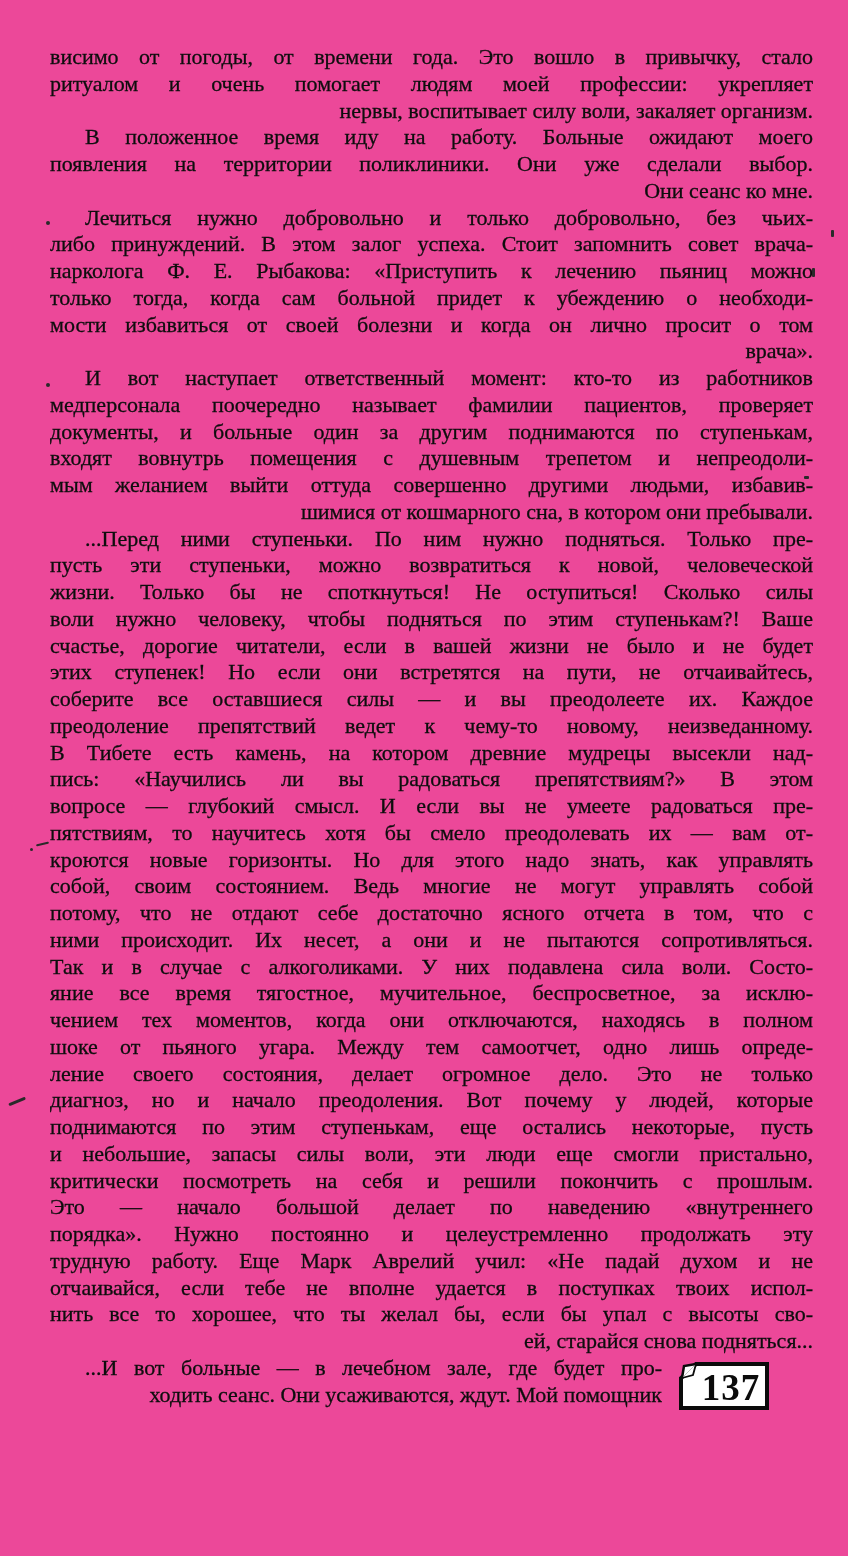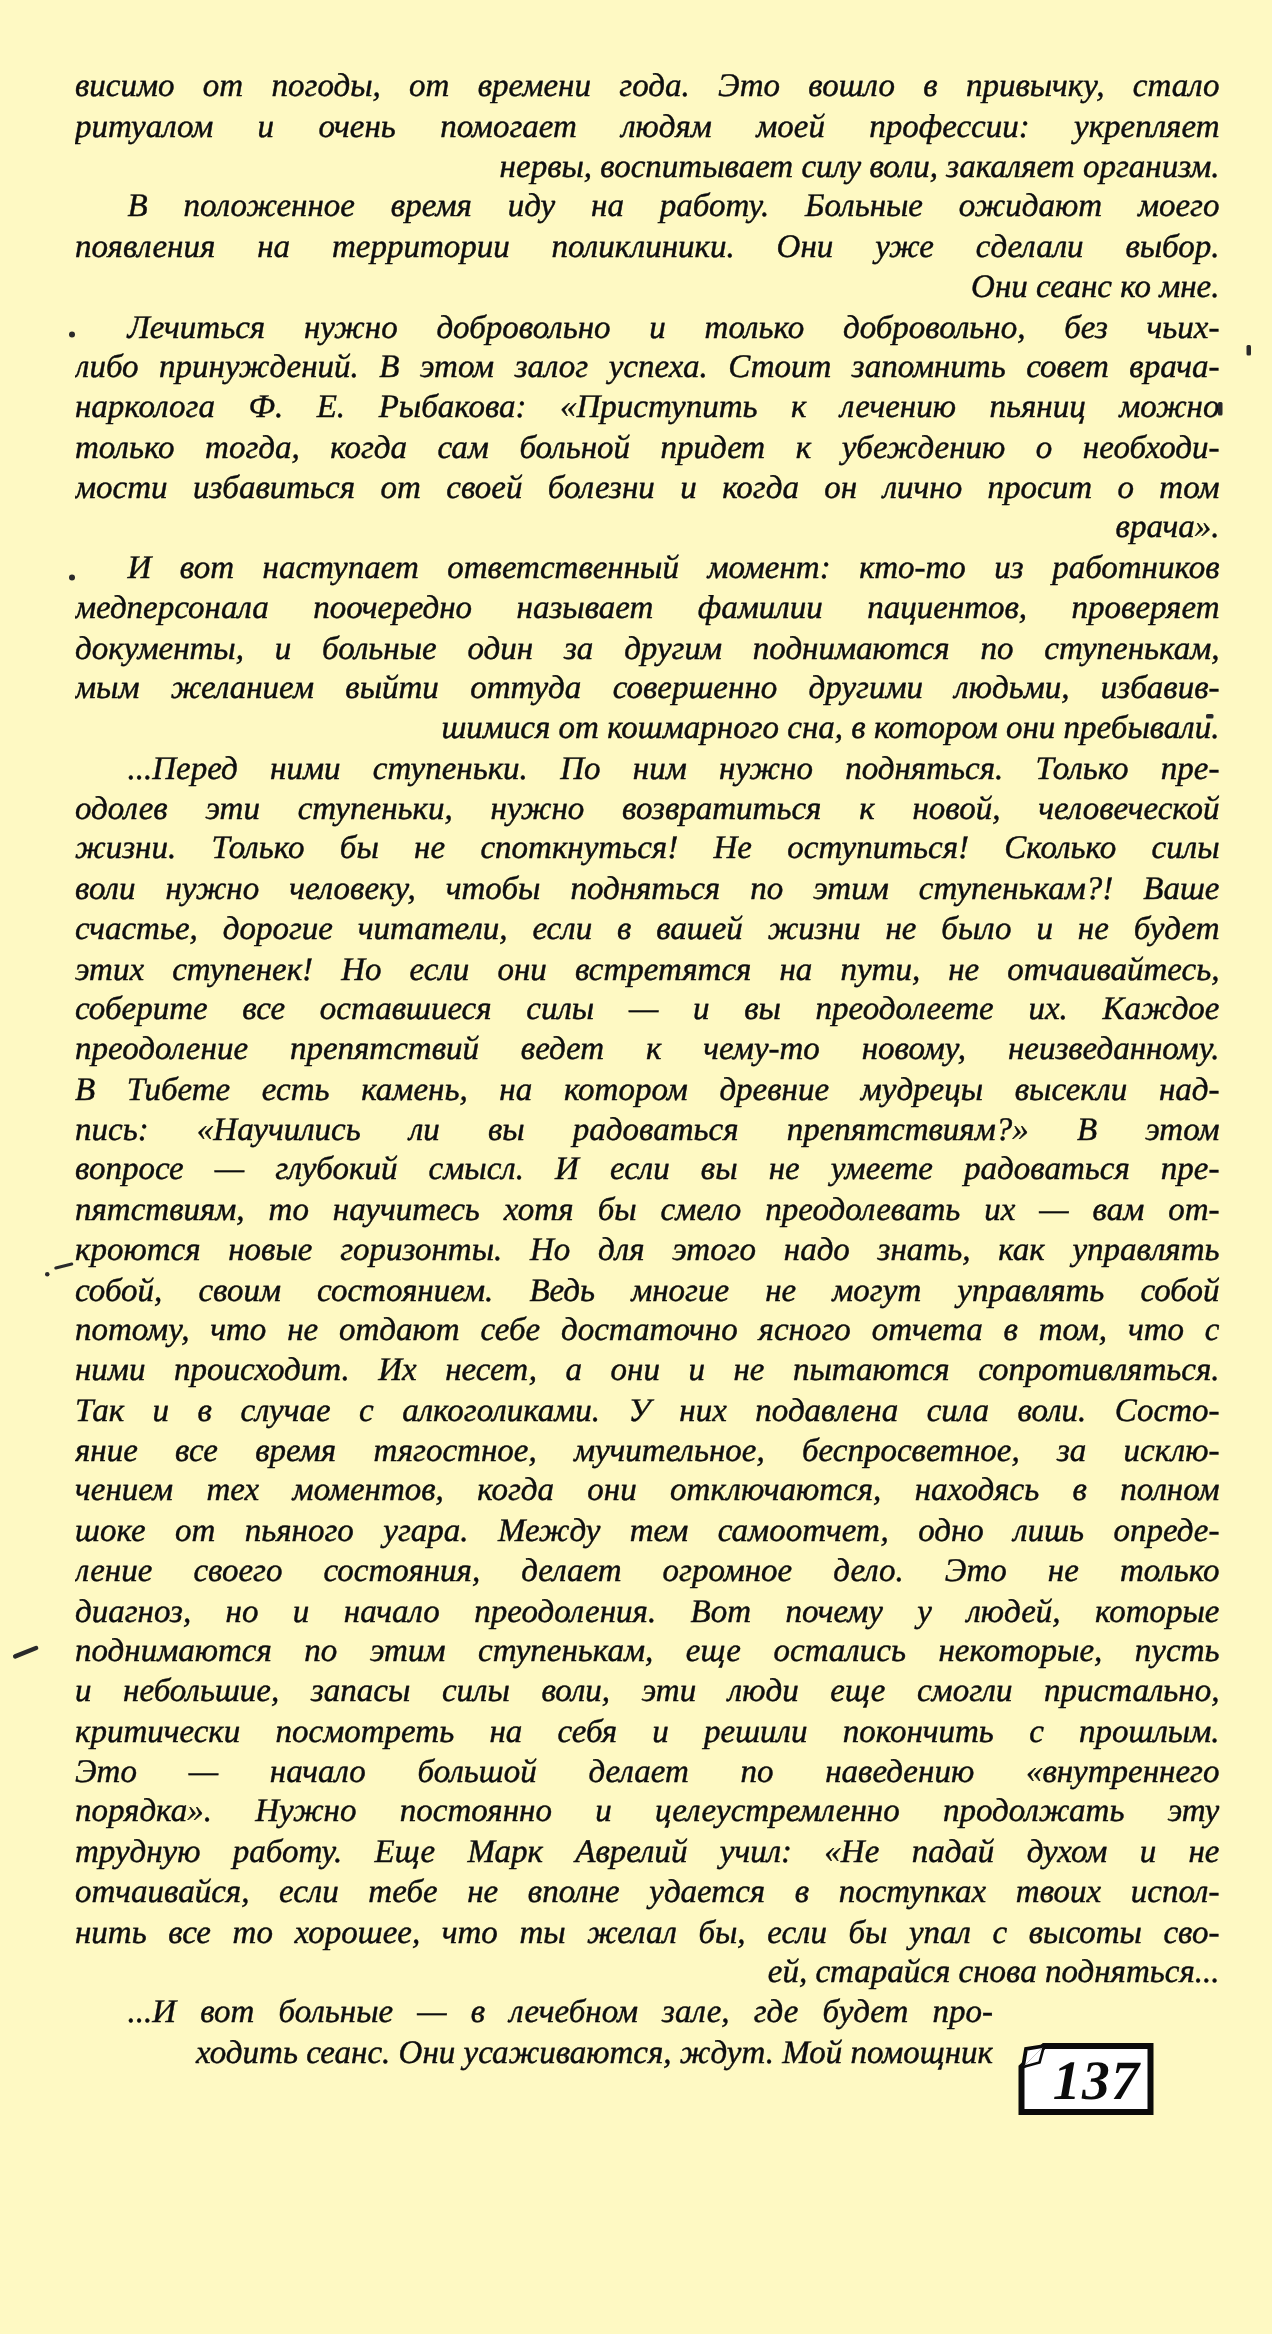--- a/index.html
+++ b/index.html
@@ -8,22 +8,21 @@
     height: 1556px;
     background: #ffffff;
     position: relative;
     overflow: hidden;
     font-family: "Liberation Serif", "DejaVu Serif", serif;
     color: #0e0e0e;
   }
   .scan-page {
     position: absolute;
     inset: 0;
-    background: #fef9c3;
-    font-style: italic;
+    background: #ec4899;
   }
   .text-block {
     position: absolute;
     left: 50px;
     top: 44px;
     width: 763px;
     font-size: 22px;
     -webkit-text-stroke: 0.3px #0e0e0e;
   }
   .line {
@@ -80,24 +79,25 @@
       <div class="line">Они сеанс ко мне.</div>
       <div class="line ind j">Лечиться нужно добровольно и только добровольно, без чьих-</div>
       <div class="line j">либо принуждений. В этом залог успеха. Стоит запомнить совет врача-</div>
       <div class="line j">нарколога Ф. Е. Рыбакова: «Приступить к лечению пьяниц можно</div>
       <div class="line j">только тогда, когда сам больной придет к убеждению о необходи-</div>
       <div class="line j">мости избавиться от своей болезни и когда он лично просит о том</div>
       <div class="line">врача».</div>
       <div class="line ind j">И вот наступает ответственный момент: кто-то из работников</div>
       <div class="line j">медперсонала поочередно называет фамилии пациентов, проверяет</div>
       <div class="line j">документы, и больные один за другим поднимаются по ступенькам,</div>
+      <div class="line j">входят вовнутрь помещения с душевным трепетом и непреодоли-</div>
       <div class="line j">мым желанием выйти оттуда совершенно другими людьми, избавив-</div>
       <div class="line">шимися от кошмарного сна, в котором они пребывали.</div>
       <div class="line ind j">...Перед ними ступеньки. По ним нужно подняться. Только пре-</div>
-      <div class="line j">одолев эти ступеньки, нужно возвратиться к новой, человеческой</div>
+      <div class="line j">пусть эти ступеньки, можно возвратиться к новой, человеческой</div>
       <div class="line j">жизни. Только бы не споткнуться! Не оступиться! Сколько силы</div>
       <div class="line j">воли нужно человеку, чтобы подняться по этим ступенькам?! Ваше</div>
       <div class="line j">счастье, дорогие читатели, если в вашей жизни не было и не будет</div>
       <div class="line j">этих ступенек! Но если они встретятся на пути, не отчаивайтесь,</div>
       <div class="line j">соберите все оставшиеся силы — и вы преодолеете их. Каждое</div>
       <div class="line j">преодоление препятствий ведет к чему-то новому, неизведанному.</div>
       <div class="line j">В Тибете есть камень, на котором древние мудрецы высекли над-</div>
       <div class="line j">пись: «Научились ли вы радоваться препятствиям?» В этом</div>
       <div class="line j">вопросе — глубокий смысл. И если вы не умеете радоваться пре-</div>
       <div class="line j">пятствиям, то научитесь хотя бы смело преодолевать их — вам от-</div>

